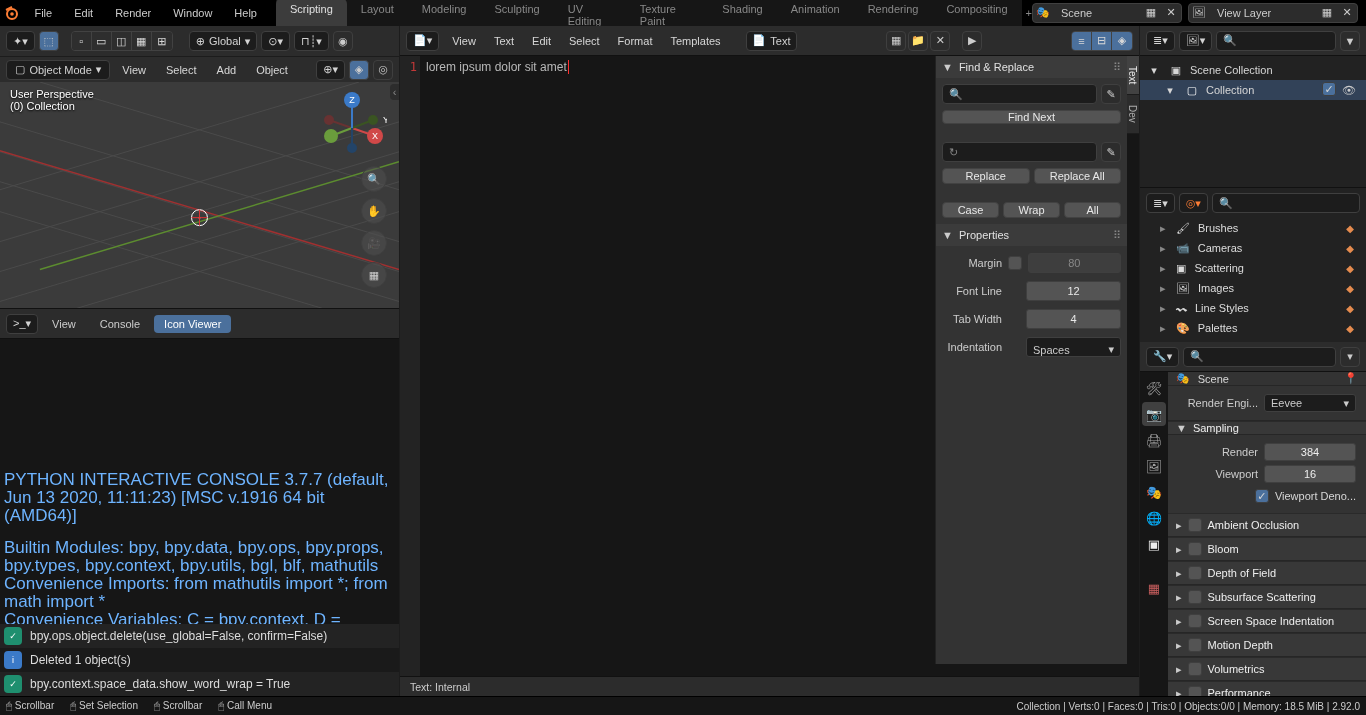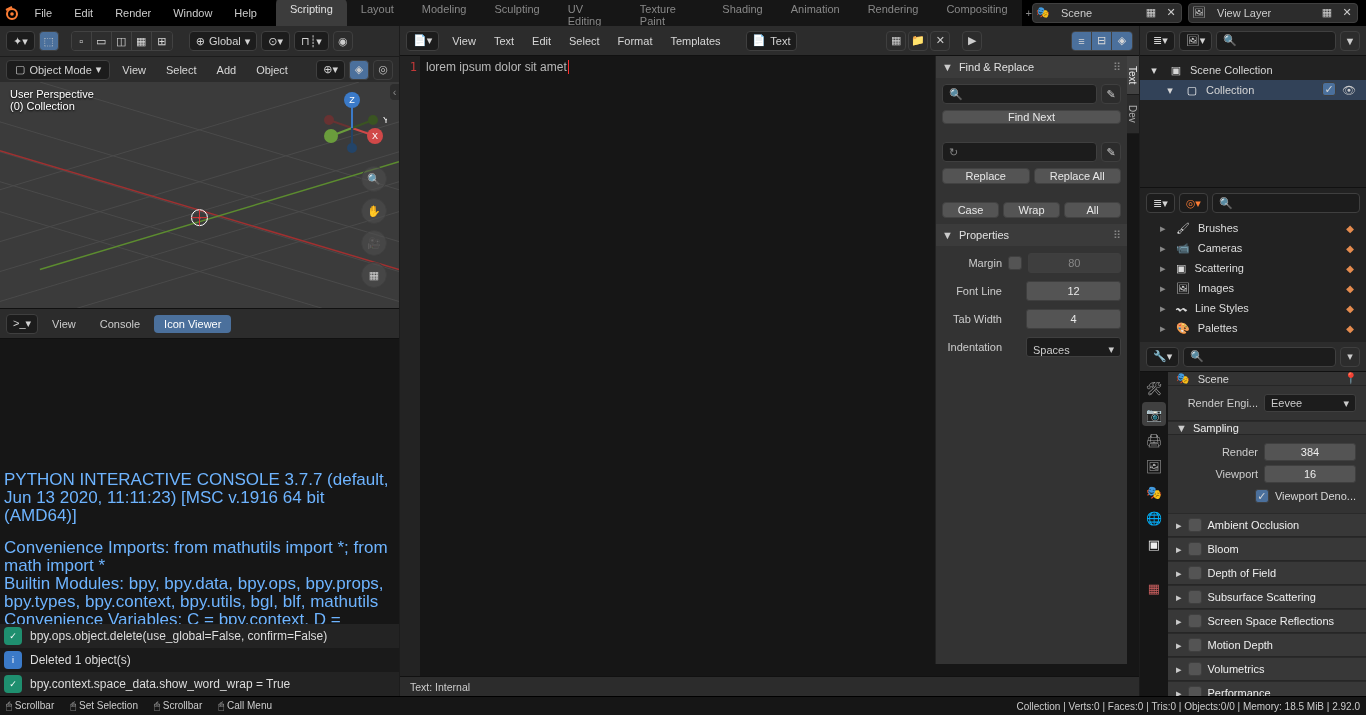--- a/index.html
+++ b/index.html
@@ -239,22 +239,22 @@
       <div class="console-hdr">
         <div class="drop">&gt;_▾</div>
         <span class="ctab">View</span>
         <span class="ctab">Console</span>
         <span class="ctab active">Icon Viewer</span>
       </div>
       <div class="console-body">
         <div style="height:128px"></div>
         <div class="b">PYTHON INTERACTIVE CONSOLE 3.7.7 (default, Jun 13 2020, 11:11:23)  [MSC v.1916 64 bit (AMD64)]</div>
         <div style="height:14px"></div>
+        <div class="b">Builtin Modules:       bpy, bpy.data, bpy.ops, bpy.props, bpy.types, bpy.context, bpy.utils, bgl, blf, mathutils</div>
         <div class="b">Convenience Imports:   from mathutils import *; from math import *</div>
-        <div class="b">Builtin Modules:       bpy, bpy.data, bpy.ops, bpy.props, bpy.types, bpy.context, bpy.utils, bgl, blf, mathutils</div>
         <div class="b">Convenience Variables: C = bpy.context, D = bpy.data</div>
         <div style="height:14px"></div>
         <div style="display:flex">
             <span class="p">&gt;&gt;&gt; </span>
             <span class="cursor" style="background:#ff4040"></span>
           </div>
       </div>
       <div class="reports">
           <div class="rep-row rep-op">
             <div class="rep-ic" style="background: rgb(31, 143, 111);">✓</div>
@@ -525,21 +525,21 @@
                   <span>Depth of Field</span>
                 </div>
                 <div class="panel-hd">
                   <span class="tri">▸</span>
                   <span class="chk"></span>
                   <span>Subsurface Scattering</span>
                 </div>
                 <div class="panel-hd">
                   <span class="tri">▸</span>
                   <span class="chk"></span>
-                  <span>Screen Space Reflections</span>
+                  <span>Screen Space Indentation</span>
                 </div>
                 <div class="panel-hd">
                   <span class="tri">▸</span>
                   <span class="chk"></span>
                   <span>Motion Depth</span>
                 </div>
                 <div class="panel-hd">
                   <span class="tri">▸</span>
                   <span class="chk"></span>
                   <span>Volumetrics</span>

